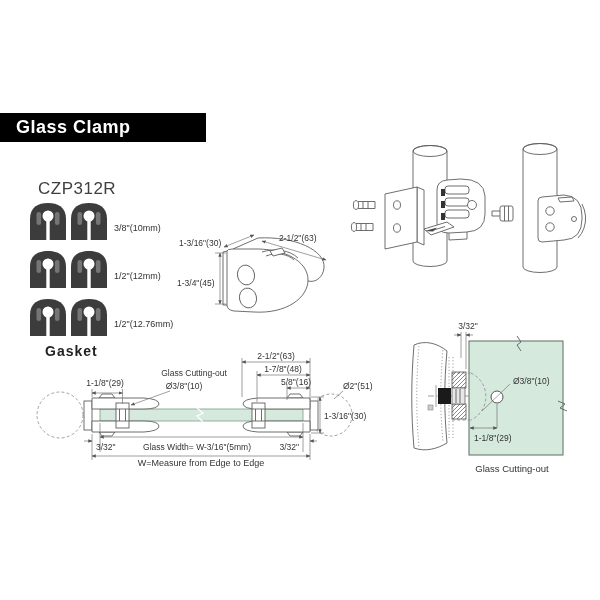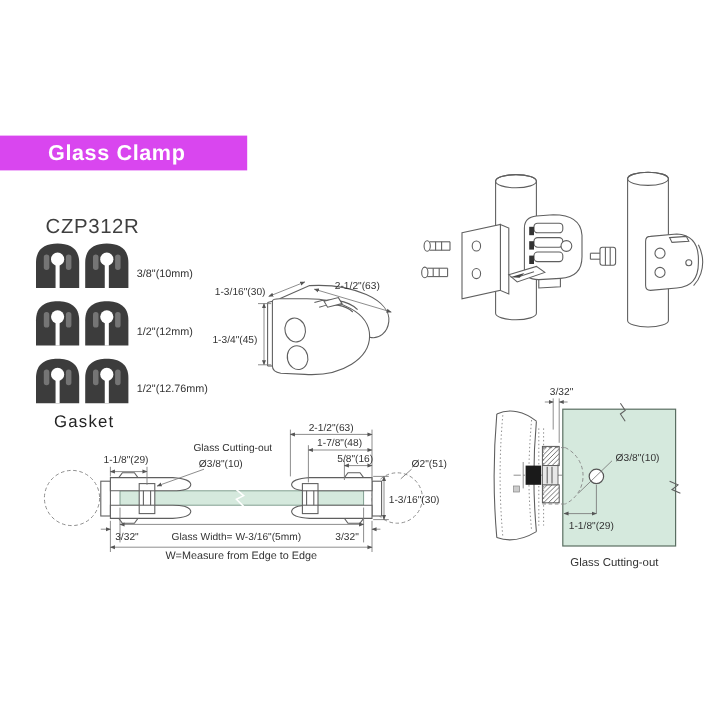--- a/index.html
+++ b/index.html
@@ -1,22 +1,22 @@
 <!DOCTYPE html>
 <html><head>
 <meta charset="utf-8">
 <style>
   html,body{margin:0;padding:0;background:#fff;}
   .page{position:relative;width:600px;height:600px;background:#fff;overflow:hidden;
         font-family:"Liberation Sans",sans-serif;color:#333;}
-  .banner{position:absolute;left:0;top:113px;width:206px;height:29px;background:#d946ef;
-          box-sizing:border-box;display:flex;align-items:center;padding-left:40px;}
+  .banner{position:absolute;left:0;top:113px;width:206px;height:29px;background:#000000;
+          box-sizing:border-box;display:flex;align-items:center;padding-left:16px;}
   .banner span{color:#fff;font-weight:bold;font-size:18px;letter-spacing:.5px;}
   .model{position:absolute;left:38px;top:159px;font-size:17px;color:#3f3f3f;letter-spacing:.5px;margin-top:20px;}
-  .gasket-caption{position:absolute;left:45px;top:343px;font-size:14px;font-weight:normal;color:#222;letter-spacing:1px;}
+  .gasket-caption{position:absolute;left:45px;top:343px;font-size:14px;font-weight:bold;color:#222;letter-spacing:1px;}
   svg{position:absolute;overflow:visible;}
   svg text{font-family:"Liberation Sans",sans-serif;font-size:8.5px;fill:#333;}
   svg text.t9{font-size:9px;}
   svg text.t95{font-size:9.5px;}
   .ln{stroke:#5f5f5f;stroke-width:0.9;fill:none;}
   .lnw{stroke:#5f5f5f;stroke-width:0.9;fill:#fff;}
   .dim{stroke:#777;stroke-width:0.7;fill:none;}
   .dash{stroke:#8a8a8a;stroke-width:0.8;fill:none;stroke-dasharray:3,2.2;}
   .dot{stroke:#8a8a8a;stroke-width:0.8;fill:none;stroke-dasharray:1.2,2;}
 </style>

